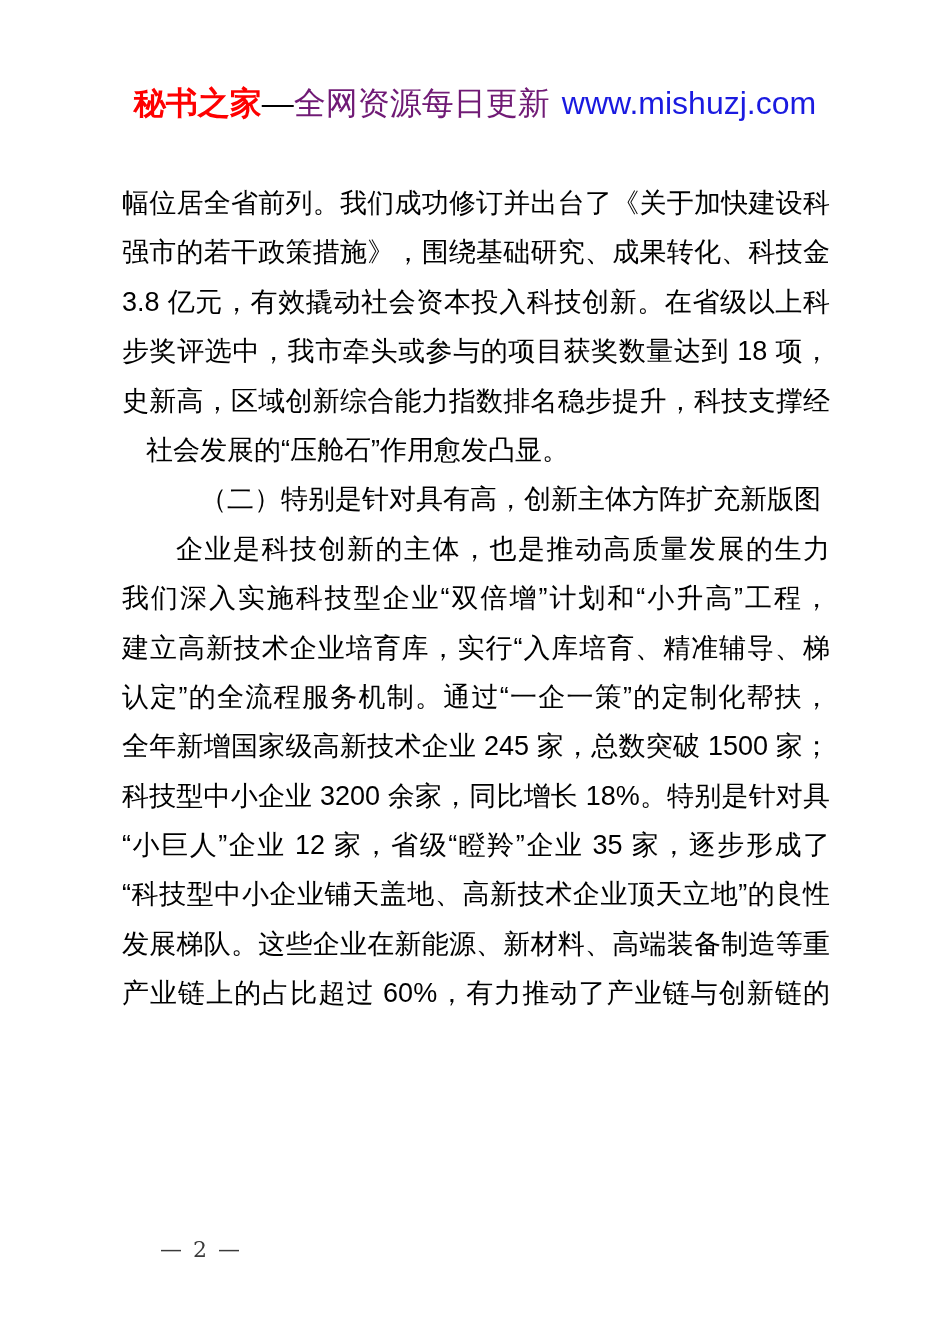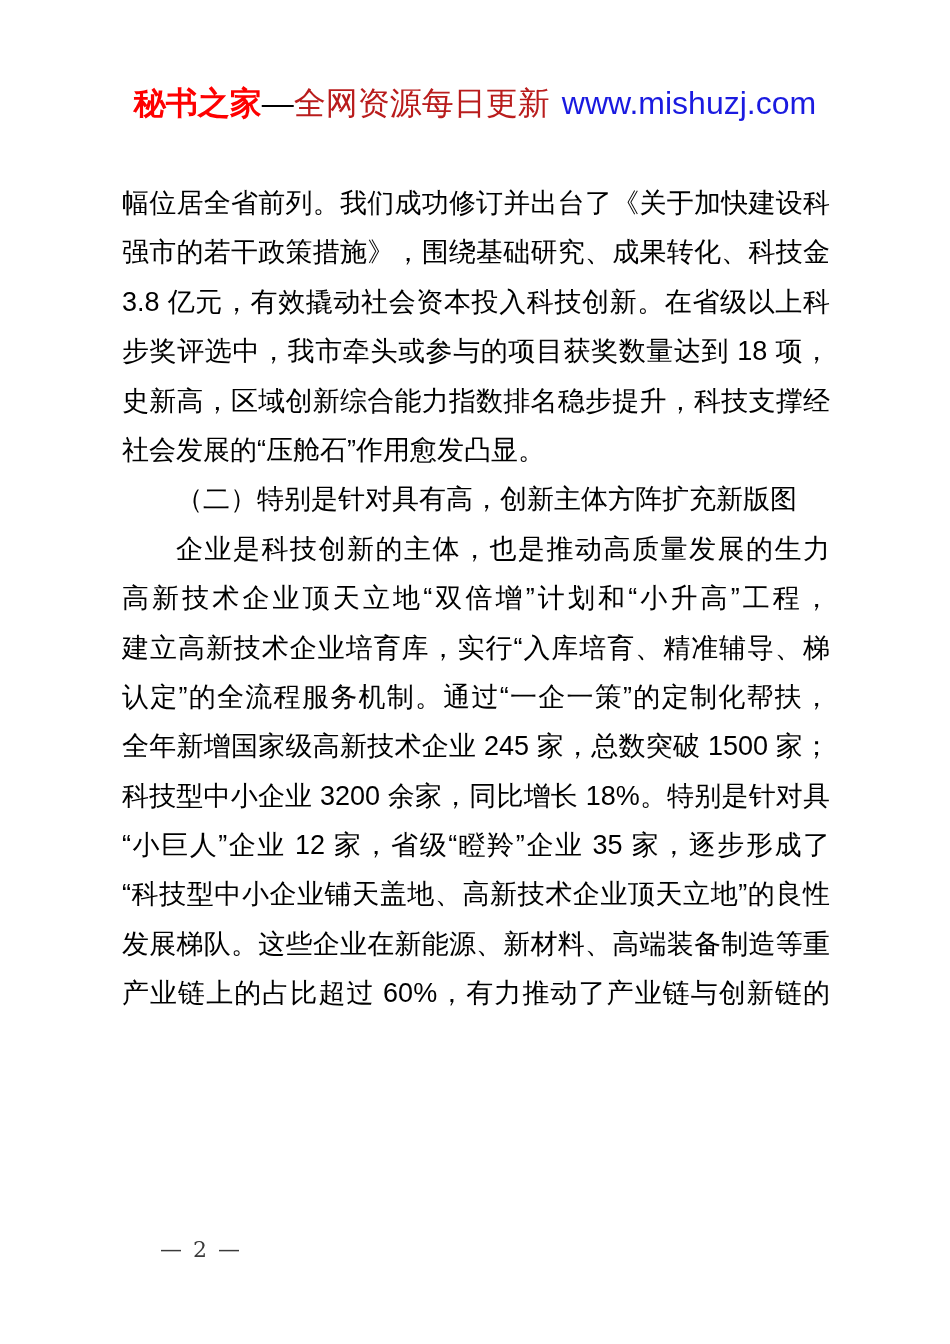--- a/index.html
+++ b/index.html
@@ -7,31 +7,31 @@
     position:relative; width:950px; height:1344px; background:#ffffff;
     font-family:"Liberation Sans","DejaVu Sans",sans-serif; overflow:hidden;
   }
   .header {
     position:absolute; top:84px; left:0; width:100%;
     text-align:center; white-space:nowrap;
     font-size:32px; line-height:38px;
   }
   .site-name { color:#fe0000; font-weight:bold; }
   .header-sep { color:#000000; }
-  .tagline  { color:#b91c1c; }
+  .tagline  { color:#701a75; }
   .url      { color:#1a1ae0; margin-left:12px; }
   .doc-body {
     position:absolute; left:122px; top:179px; width:708px; color:#000000;
   }
   .line {
     height:49.4px; line-height:49.4px; font-size:27px;
     overflow:hidden; word-break:break-all;
     text-align:justify; text-align-last:justify;
   }
-  .line.no-just { text-align:left; text-align-last:left; }
+  .line.no-just { text-align:left; text-align-last:left;margin-left:24px; }
   .line.indent  { text-indent:54px; }
   .footer {
     position:absolute; left:160px; top:1237px;
     font-family:"DejaVu Serif","Liberation Serif",serif;
     font-size:22px; color:#3a3a3a; letter-spacing:2px; white-space:nowrap;
   }
 </style>
 </head>
 <body>
 
@@ -43,21 +43,21 @@
 
   <div class="doc-body">
     <div class="line">幅位居全省前列。我们成功修订并出台了《关于加快建设科技</div>
     <div class="line">强市的若干政策措施》，围绕基础研究、成果转化、科技金融</div>
     <div class="line">3.8 亿元，有效撬动社会资本投入科技创新。在省级以上科技进</div>
     <div class="line">步奖评选中，我市牵头或参与的项目获奖数量达到 18 项，创历</div>
     <div class="line">史新高，区域创新综合能力指数排名稳步提升，科技支撑经济</div>
     <div class="line no-just">社会发展的“压舱石”作用愈发凸显。</div>
     <div class="line no-just indent">（二）特别是针对具有高，创新主体方阵扩充新版图</div>
     <div class="line indent">企业是科技创新的主体，也是推动高质量发展的生力军。</div>
-    <div class="line">高新技术企业顶天立地“双倍增”计划和“小升高”工程，</div>
+    <div class="line">我们深入实施科技型企业“双倍增”计划和“小升高”工程，</div>
     <div class="line">建立高新技术企业培育库，实行“入库培育、精准辅导、梯次</div>
     <div class="line">认定”的全流程服务机制。通过“一企一策”的定制化帮扶，</div>
     <div class="line">全年新增国家级高新技术企业 245 家，总数突破 1500 家；入库</div>
     <div class="line">科技型中小企业 3200 余家，同比增长 18%。特别是针对具有高</div>
     <div class="line">“小巨人”企业 12 家，省级“瞪羚”企业 35 家，逐步形成了</div>
     <div class="line">“科技型中小企业铺天盖地、高新技术企业顶天立地”的良性</div>
     <div class="line">发展梯队。这些企业在新能源、新材料、高端装备制造等重点</div>
     <div class="line">产业链上的占比超过 60%，有力推动了产业链与创新链的深度</div>
   </div>
 

